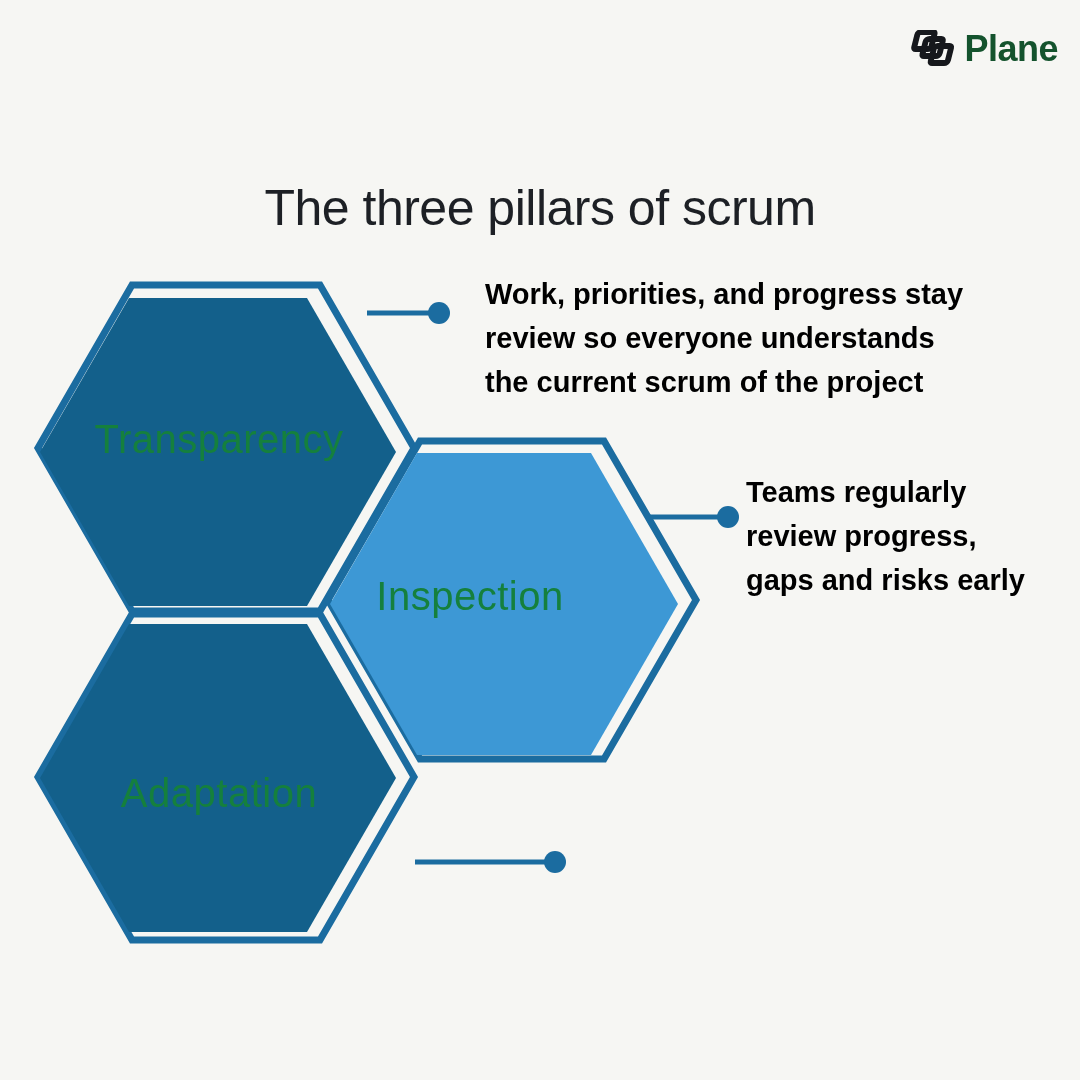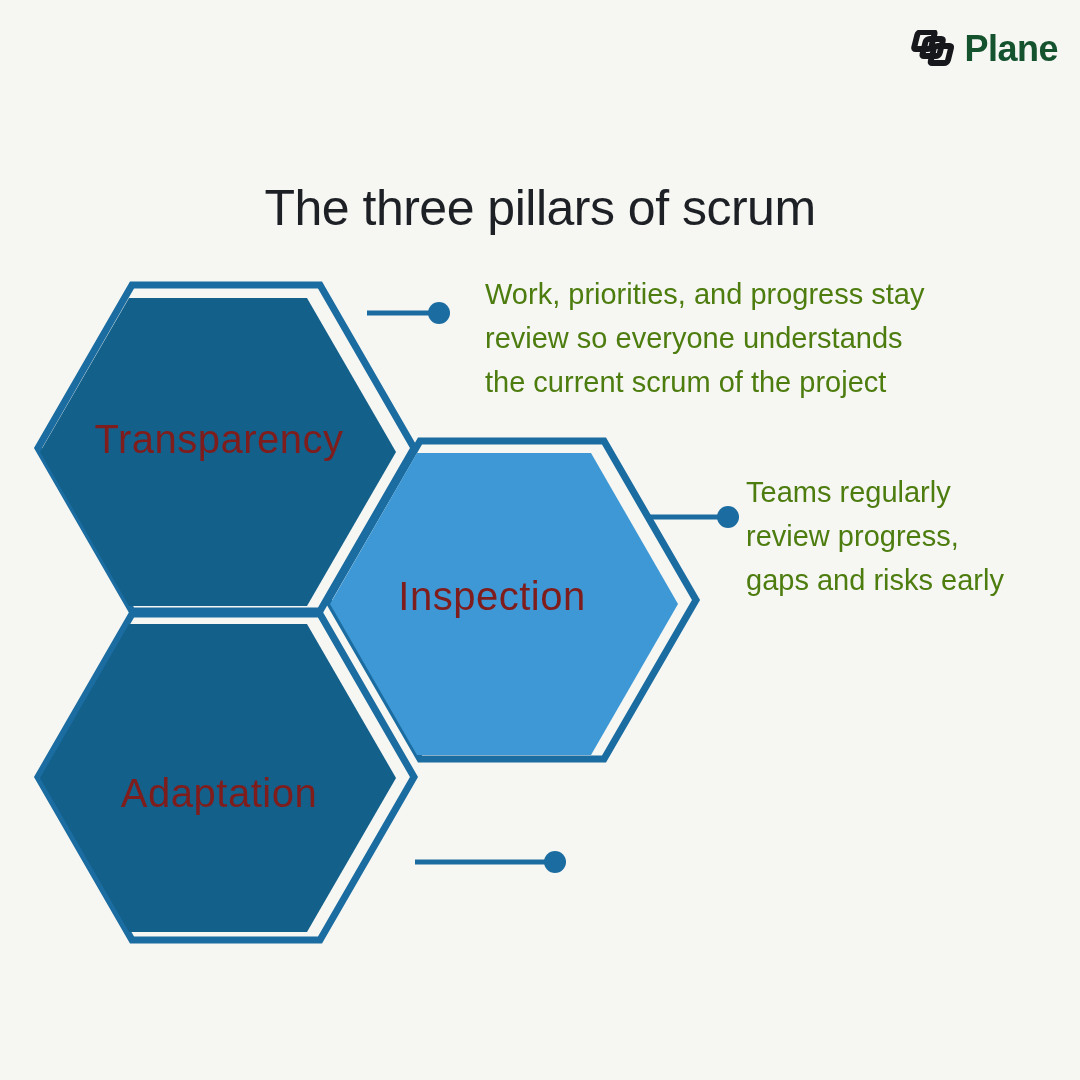--- a/index.html
+++ b/index.html
@@ -18,26 +18,26 @@
   .logo-text{
     font-size:36px;font-weight:700;color:#14532d;letter-spacing:-0.5px;
   }
   .title{
     position:absolute;top:132px;left:0;width:1080px;
     text-align:center;
     font-size:50px;font-weight:500;color:#1d2025;letter-spacing:-0.5px;margin-top:47px;
   }
   .hex-label{
     position:absolute;transform:translate(-50%,-50%);
-    color:#7f1d1d;font-size:40px;font-weight:400;letter-spacing:0.5px;
+    color:#15803d;font-size:40px;font-weight:400;letter-spacing:0.5px;
     white-space:nowrap;
   }
   .desc{
     position:absolute;
-    font-size:29px;line-height:44px;font-weight:400;color:#4d7c0f;
+    font-size:29px;line-height:44px;font-weight:700;color:#000000;
   }
   .desc .line{white-space:nowrap;}
 </style>
 </head>
 <body>
 
 <div class="canvas">
 
   <svg class="diagram" width="1080" height="1080" viewBox="0 0 1080 1080">
 
@@ -79,21 +79,21 @@
         <rect x="10" y="7" width="17" height="17" rx="2.5" fill="none" stroke-width="6" stroke="#16181c"></rect>
         <rect x="20" y="14" width="17" height="17" rx="2.5" fill="none" stroke-width="6" stroke="#16181c"></rect>
       </g>
     </svg>
     <span class="logo-text">Plane</span>
   </div>
 
   <div class="title">The three pillars of scrum</div>
 
   <div class="hex-label" style="left:219px;top:439px;">Transparency</div>
-  <div class="hex-label" style="left:492px;top:596px;">Inspection</div>
+  <div class="hex-label" style="left:470px;top:596px;">Inspection</div>
   <div class="hex-label" style="left:219px;top:793px;text-align:right;">Adaptation</div>
 
   <div class="desc" style="left:485px;top:272px;">
     <div class="line">Work, priorities, and progress stay</div>
     <div class="line">review so everyone understands</div>
     <div class="line">the current scrum of the project</div>
   </div>
 
   <div class="desc" style="left:746px;top:470px;">
     <div class="line">Teams regularly</div>

